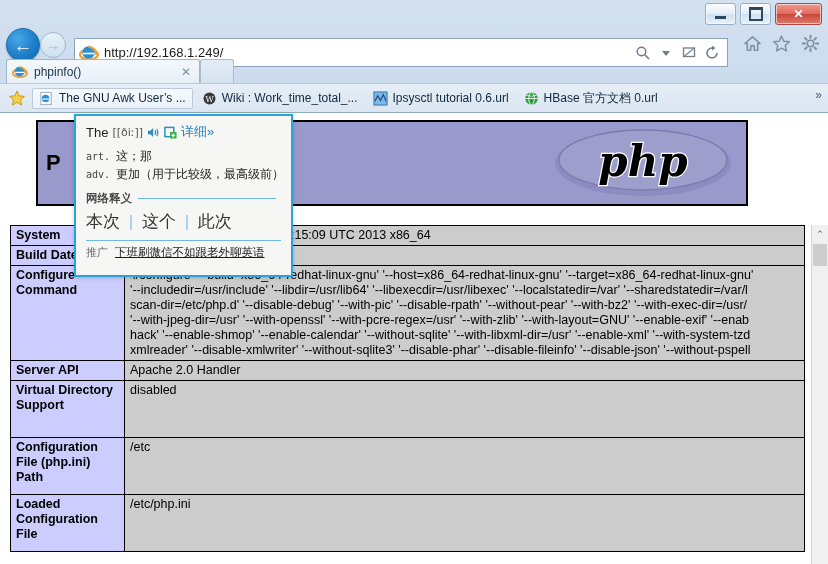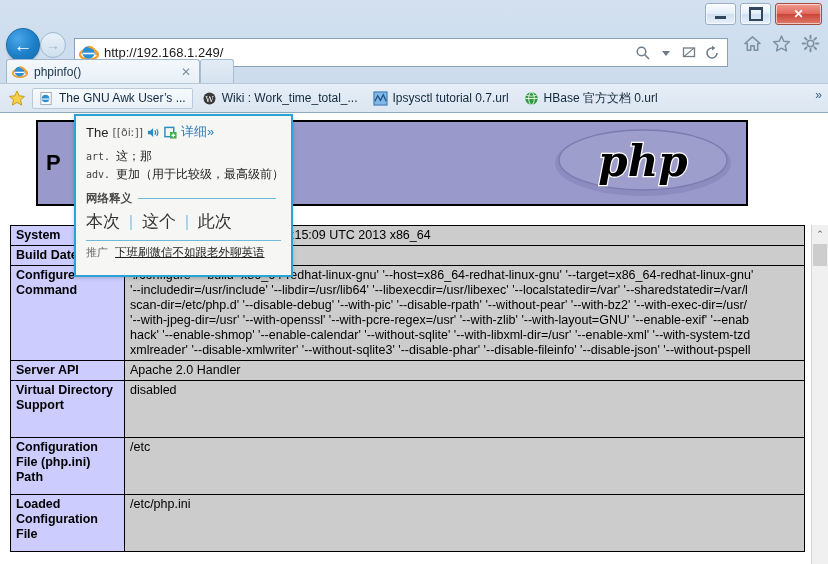--- a/index.html
+++ b/index.html
@@ -376,21 +376,21 @@
         <text x="8" y="11.4" font-size="8.5" fill="#ffffff" text-anchor="middle" font-family="DejaVu Serif, serif">W</text>
       </svg>
       <span>Wiki : Work_time_total_...</span>
     </div>
 
     <div class="fav-item">
       <svg class="fav-ico" viewBox="0 0 16 16">
         <rect x="1" y="1" width="14" height="14" fill="#7fb8e8" stroke="#2f6fa8" stroke-width="1"></rect>
         <path d="M2 11 L5 5 L8 10 L11 4 L14 11" fill="none" stroke="#1c4f80" stroke-width="1.3"></path>
       </svg>
-      <span>Ipsysctl tutorial 0.7.url</span>
+      <span>Ipsysctl tutorial 0.6.url</span>
     </div>
 
     <div class="fav-item">
       <svg class="fav-ico" viewBox="0 0 16 16">
         <circle cx="8" cy="8" r="6.6" fill="#2e9b3c"></circle>
         <ellipse cx="8" cy="8" rx="3" ry="6.6" fill="none" stroke="#ffffff" stroke-width=".9"></ellipse>
         <path d="M1.6 8h12.8" stroke="#ffffff" stroke-width=".9"></path>
         <path d="M2.6 4.6 Q8 6.6 13.4 4.6" fill="none" stroke="#ffffff" stroke-width=".8"></path>
       </svg>
       <span>HBase 官方文档 0.url</span>

